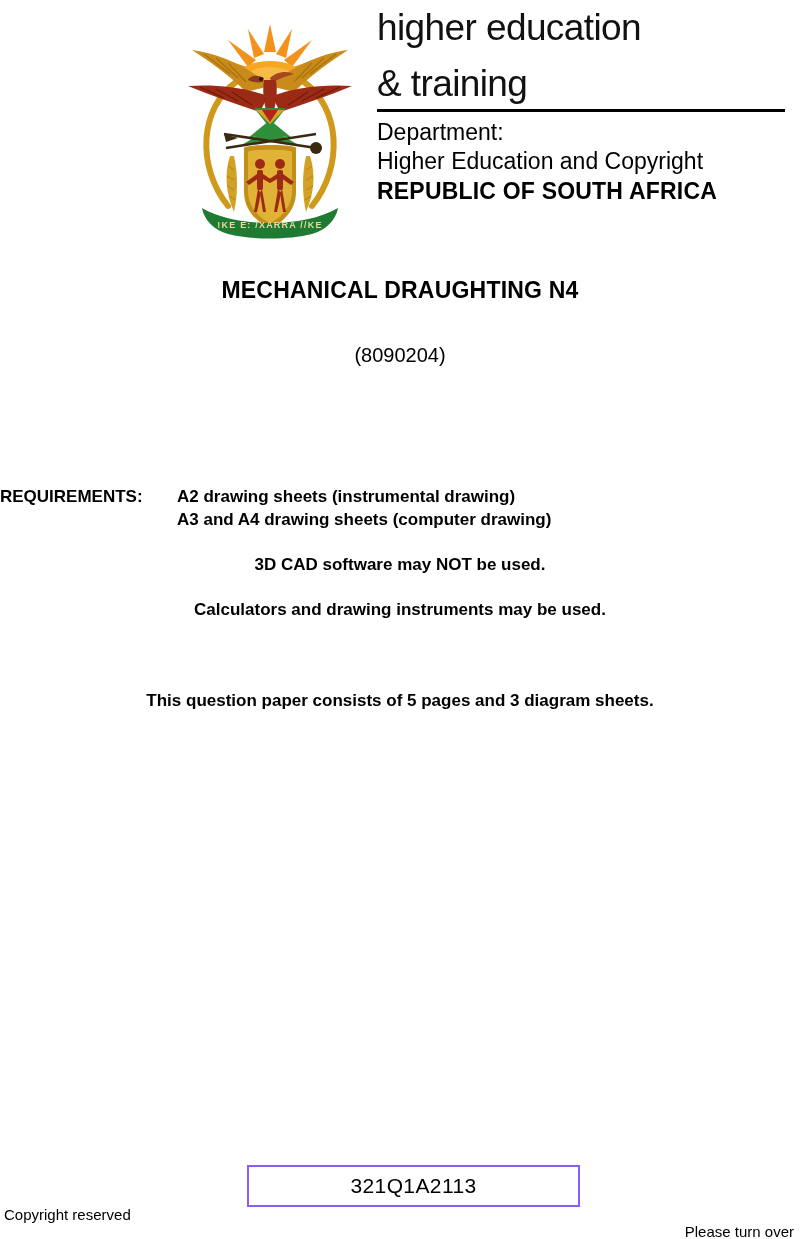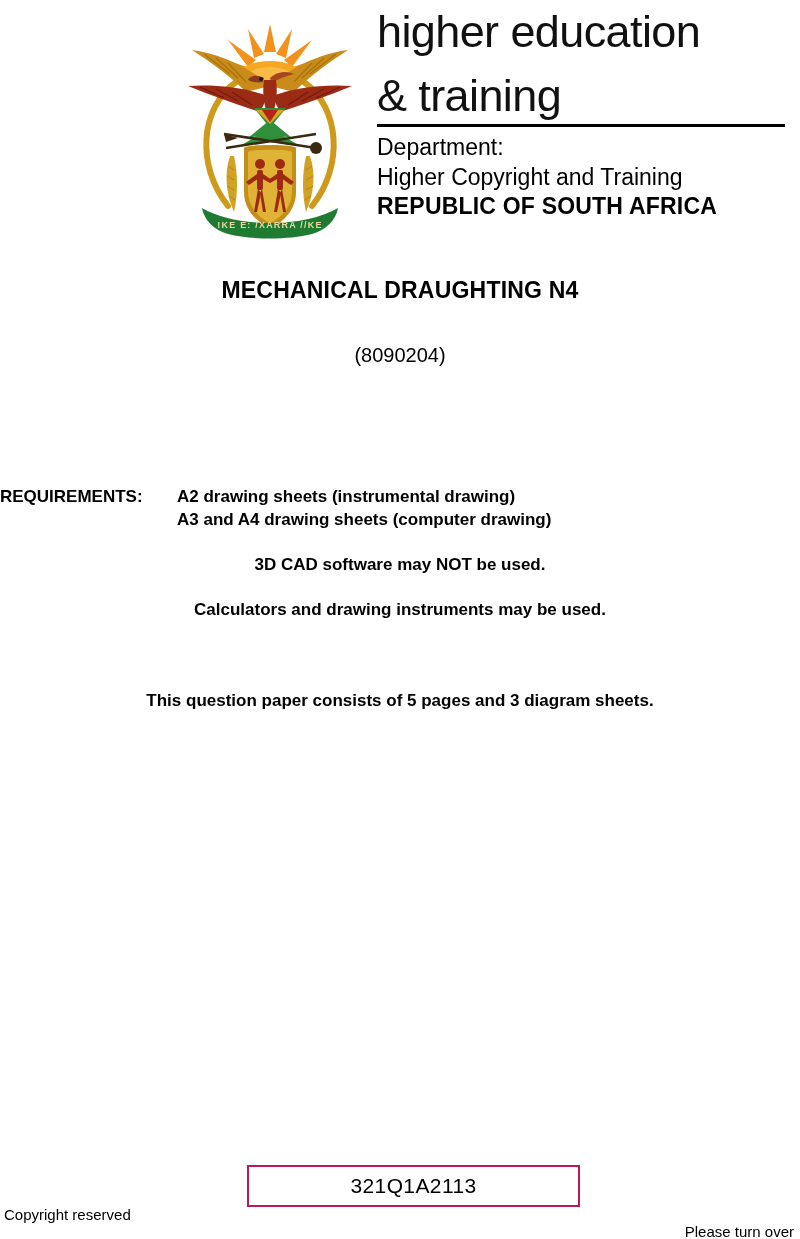--- a/index.html
+++ b/index.html
@@ -47,21 +47,21 @@
     height: 224px;
   }
 
   .dept-block {
     position: absolute;
     left: 377px;
     top: 10px;
     width: 412px;
   }
   .dept-title {
-    font-size: 45px;
+    font-size: 37px;
     line-height: 0.97;
     font-weight: 400;
     letter-spacing: -0.6px;
     color: #111111;
     white-space: nowrap;
   }
   .dept-title .line2 {
     display: block;
     margin-top: 20px;
   }
@@ -149,21 +149,21 @@
   .note-calc  { top: 600px; }
   .note-pages { top: 691px; }
 
   
   .paper-code-box {
     position: absolute;
     left: 247px;
     top: 1165px;
     width: 333px;
     height: 42px;
-    border: 2px solid #be185d;
+    border: 2px solid #8b5cf6;
     box-sizing: border-box;
     display: flex;
     align-items: center;
     justify-content: center;
   }
   .paper-code-box .code-text {
     font-size: 21px;
     font-weight: normal;
     letter-spacing: 0.4px;
   }
@@ -290,21 +290,21 @@
     </div>
 
     <div class="dept-block">
       <div class="dept-title">
         <span>higher education</span>
         <span class="line2">&amp; training</span>
       </div>
       <div class="dept-rule"></div>
       <div class="dept-sub">
         <div>Department:</div>
-        <div>Higher Copyright and Training</div>
+        <div>Higher Education and Copyright</div>
         <div class="country">REPUBLIC OF SOUTH AFRICA</div>
       </div>
     </div>
   </div>
 
   <div class="subject">MECHANICAL DRAUGHTING N4</div>
   <div class="code">(8090204)</div>
 
 
   <div class="requirements">

